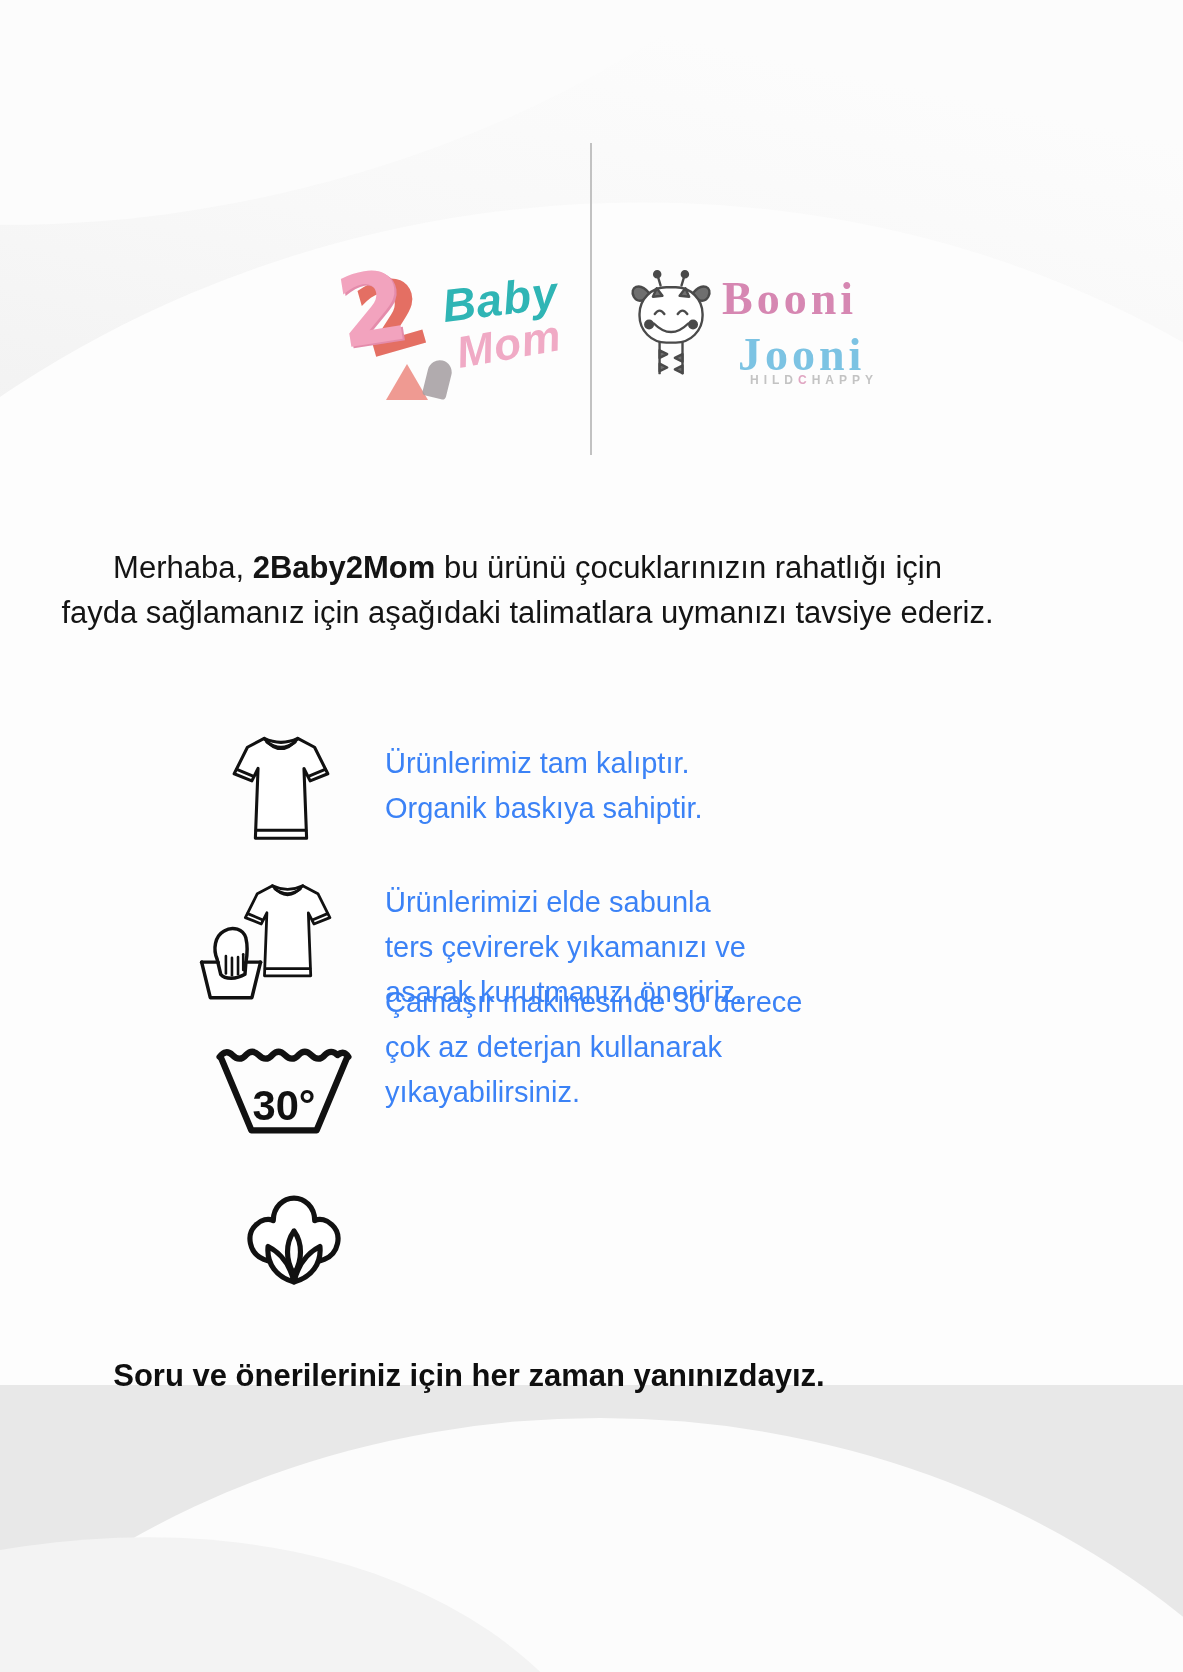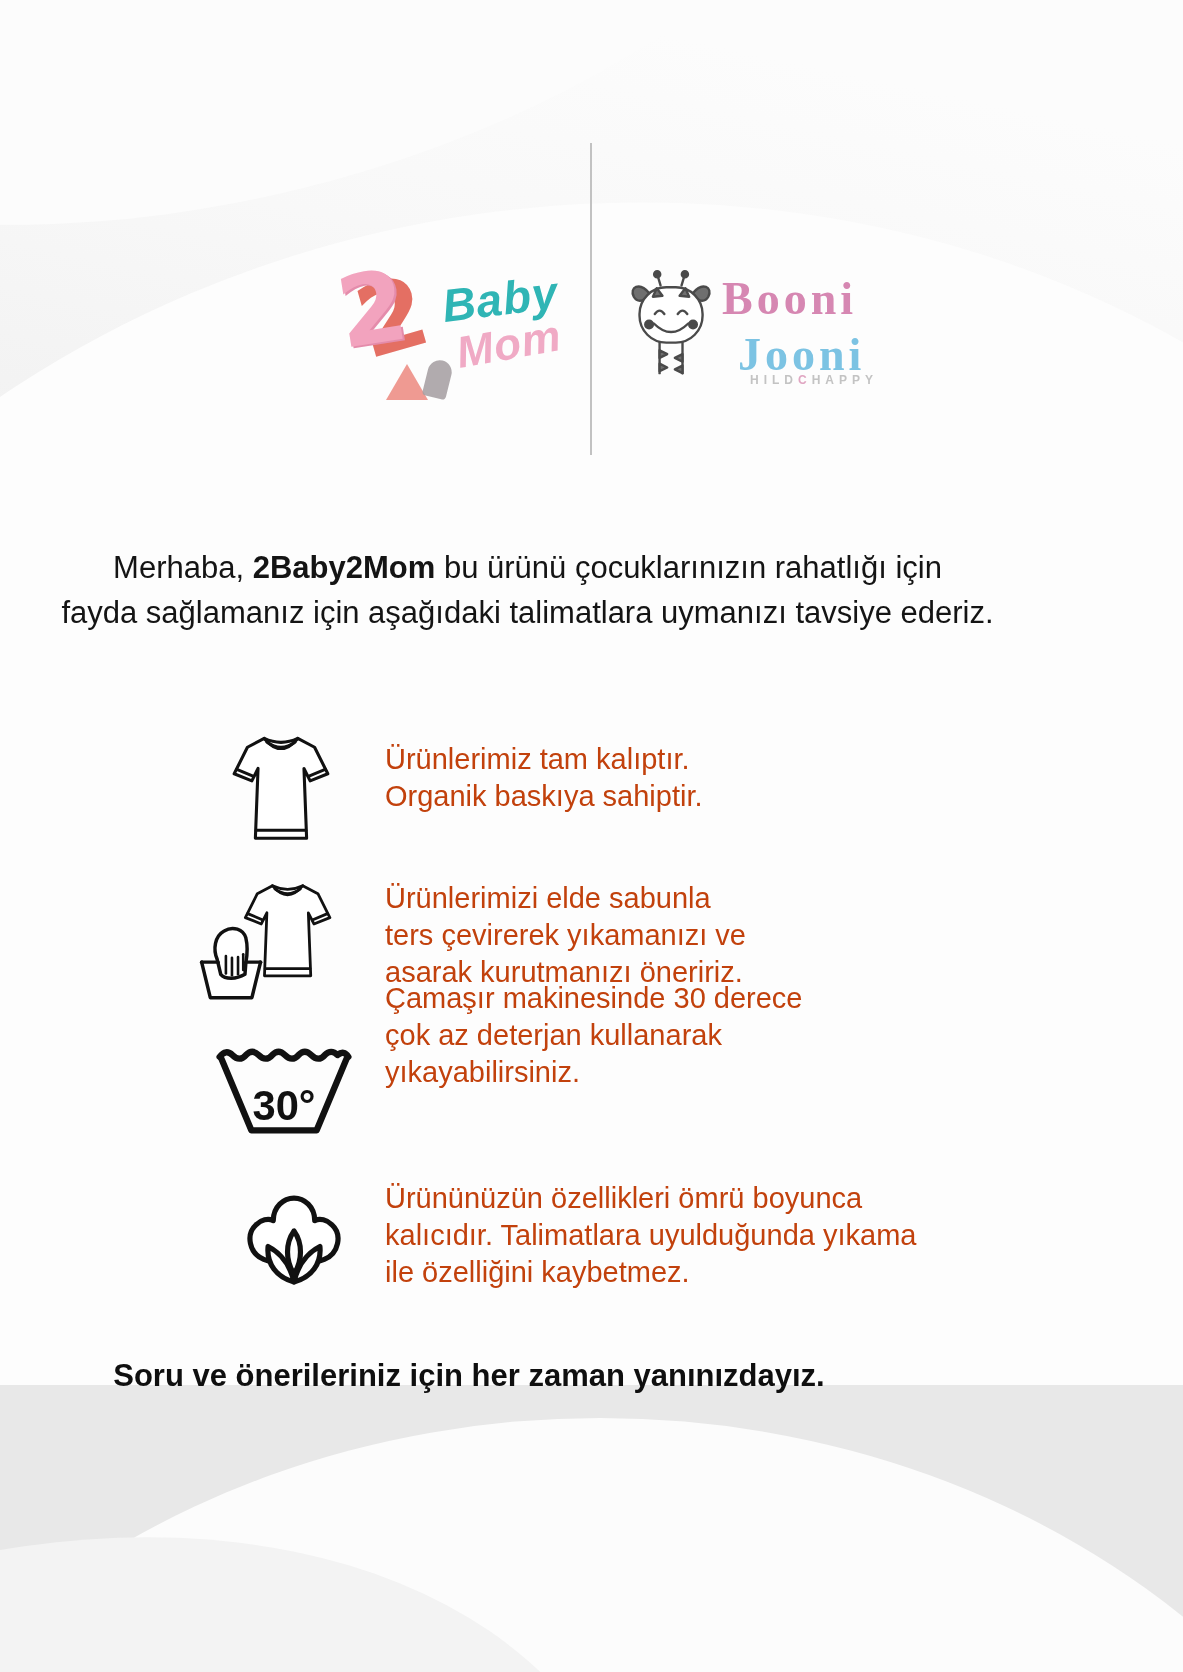--- a/index.html
+++ b/index.html
@@ -82,22 +82,22 @@
   
   .intro {
     position:absolute; left:0; width:1055px; top:545px; text-align:center;
     font-size:31px; line-height:45px; color:#141414;
   }
   .intro .brand-bold { font-weight:bold; }
 
   
   .inst-icon { position:absolute; }
   .inst-text {
-    position:absolute; left:385px; font-size:29px; line-height:37px;
-    white-space:pre-line; color:#c2410c;
+    position:absolute; left:385px; font-size:29px; line-height:45px;
+    white-space:pre-line; color:#3b82f6;
   }
   .icon-1 { left:228px; top:721px; }
   .text-1 { top:741px; }
   .icon-2 { left:198px; top:872px; }
   .text-2 { top:880px; }
   .icon-3 { left:216px; top:1044px; }
   .text-3 { top:980px; }
   .icon-4 { left:242px; top:1186px; }
   .text-4 { top:1180px; }
 
@@ -218,20 +218,17 @@
 yıkayabilirsiniz.</div>
 
     <svg class="inst-icon icon-4" width="104" height="108" viewBox="0 0 120 125" xmlns="http://www.w3.org/2000/svg">
       <g stroke="#111" stroke-width="6" fill="#ffffff" stroke-linecap="round" stroke-linejoin="round">
         <path d="M25,85 C8,78 4,56 16,45 C22,39 30,37 36,40 C36,24 48,14 60,14 C72,14 84,24 84,40 C90,37 98,39 104,45 C116,56 112,78 95,85 C72,94 48,94 25,85 Z"></path>
         <path d="M30,70 C28,90 40,106 60,111 C56,94 46,78 30,70 Z"></path>
         <path d="M90,70 C92,90 80,106 60,111 C64,94 74,78 90,70 Z"></path>
         <path d="M60,52 C50,66 50,86 60,102 C70,86 70,66 60,52 Z"></path>
       </g>
     </svg>
-    <div class="inst-text text-4">Ürününüzün özellikleri ömrü boyunca
-kalıcıdır. Talimatlara uyulduğunda yıkama
-ile özelliğini kaybetmez.</div>
 
     <div class="footer">Soru ve önerileriniz için her zaman yanınızdayız.</div>
 
   </div>
 </div>
 
 </body></html>

